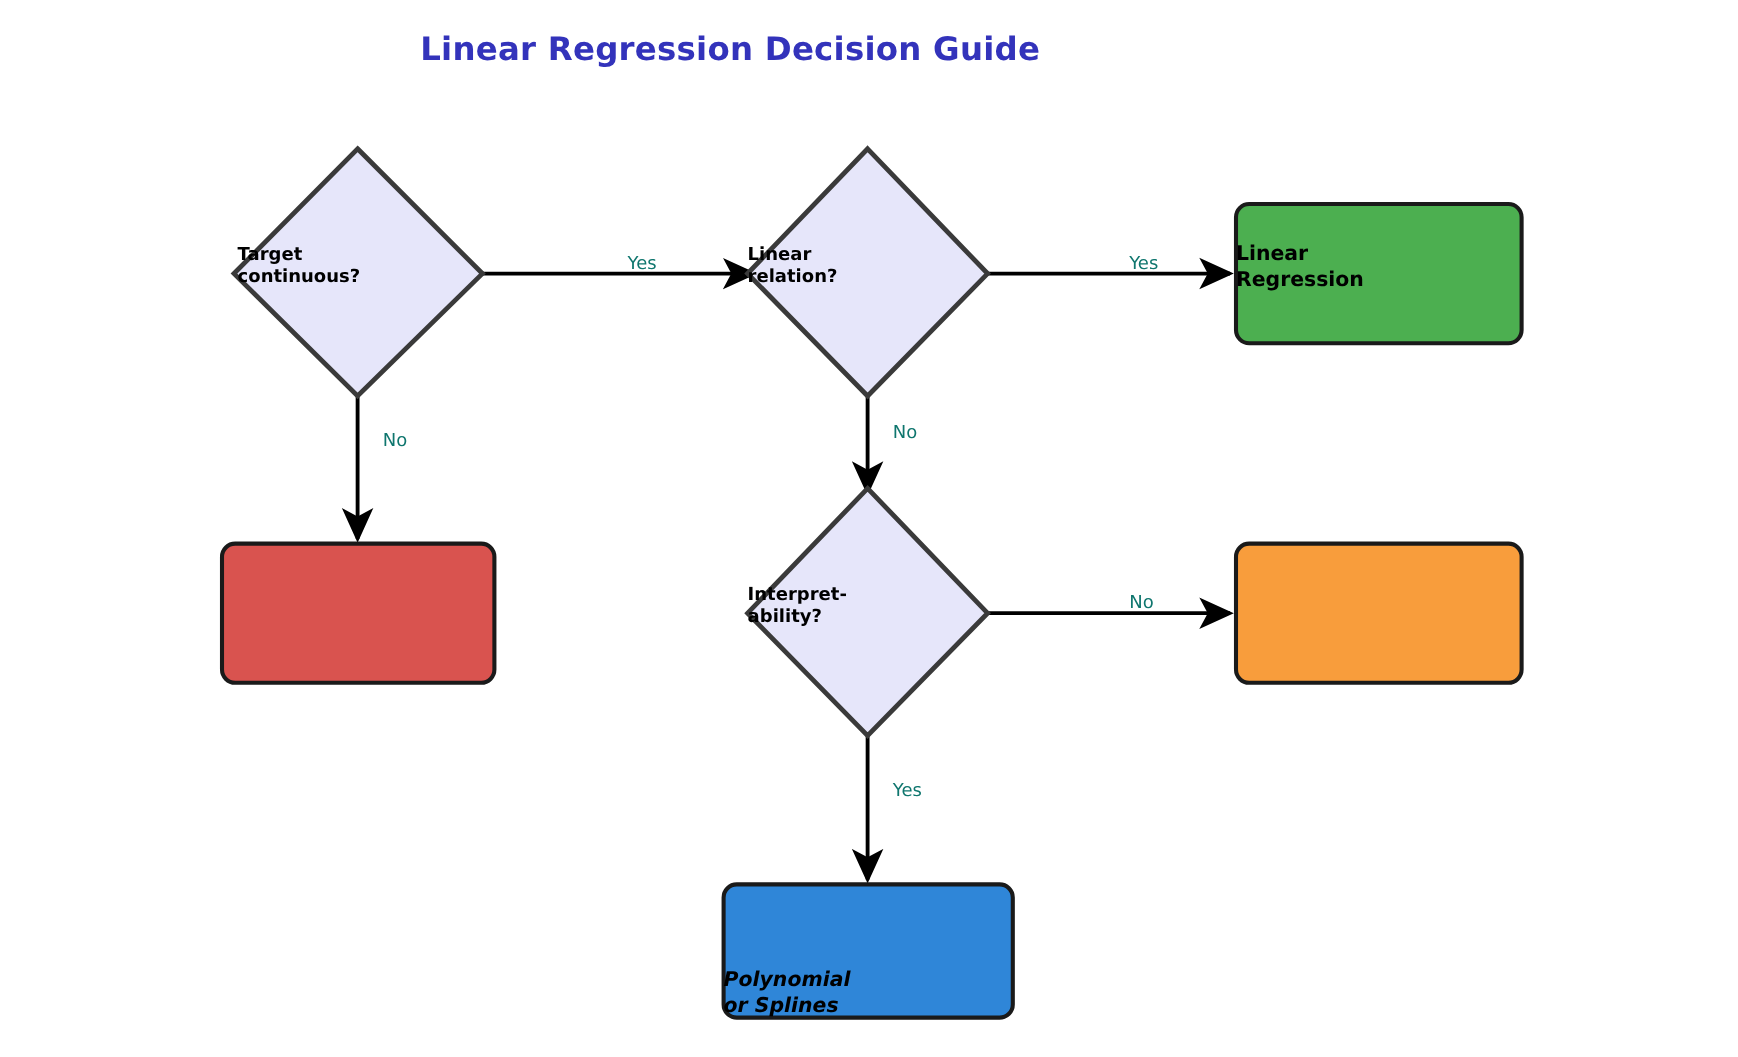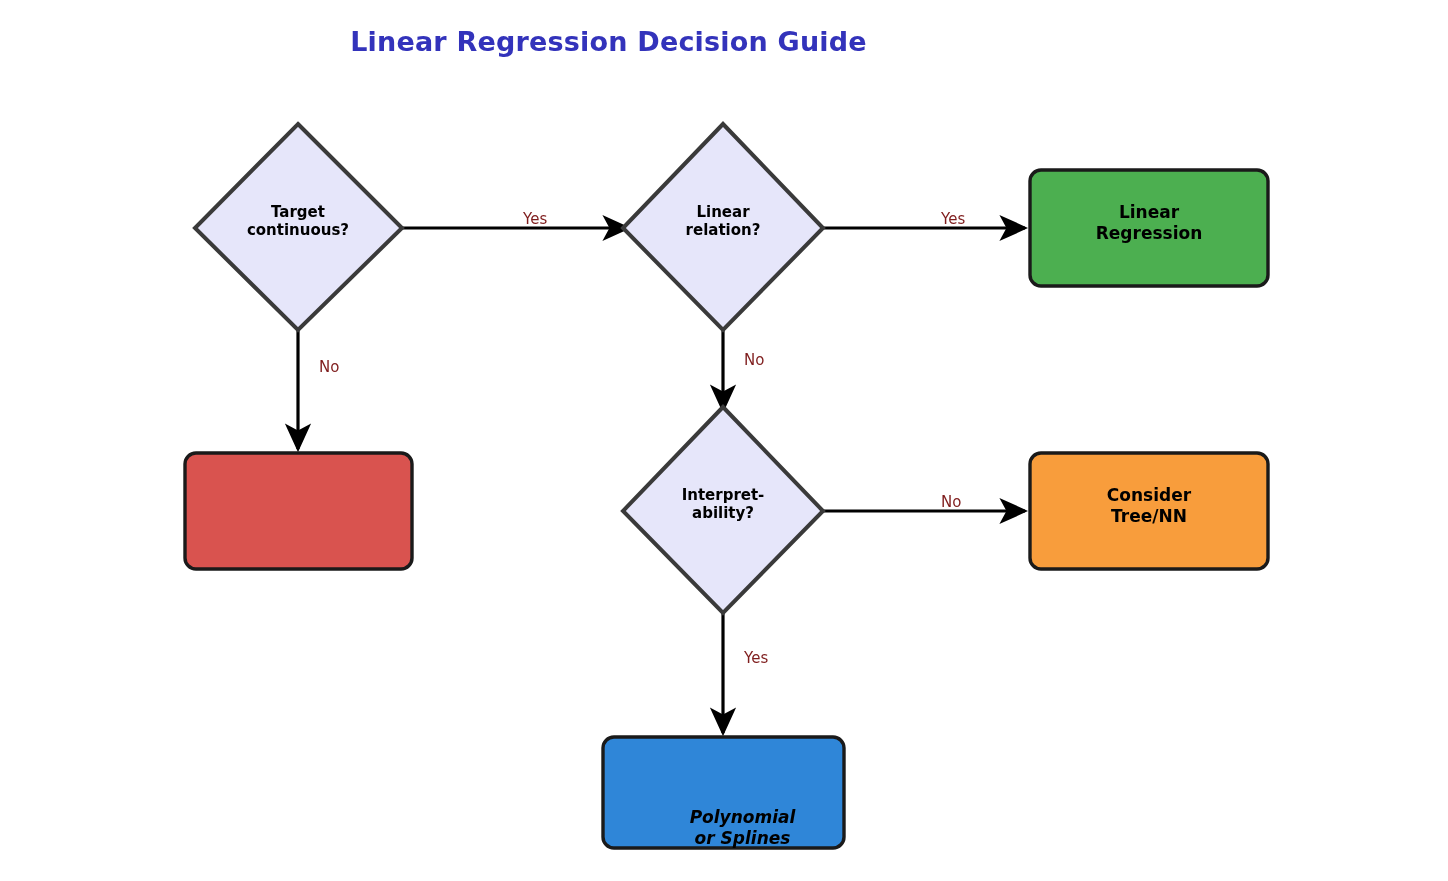--- a/index.html
+++ b/index.html
@@ -31,37 +31,37 @@
     width: 1217px;
     text-align: center;
     font-size: 27px;
     font-weight: bold;
     color: #3333bb;
     letter-spacing: 0.2px;
     font-family: "DejaVu Sans", sans-serif;
   }
   .node-label {
     position: absolute;
-    text-align: center;
+    text-align: left;
     font-weight: bold;
     color: #000000;
     line-height: 1.22;
     font-family: "DejaVu Sans", sans-serif;
     pointer-events: none;
     white-space: pre-line;
   }
   .decision-label {
     font-size: 15px;
   }
   .terminal-label {
     font-size: 17px;
   }
   .edge-label {
     position: absolute;
-    color: #7f1d1d;
+    color: #0f766e;
     font-size: 15px;
     font-family: "DejaVu Sans", sans-serif;
     white-space: nowrap;
     pointer-events: none;
   }
 </style>
 </head>
 <body>
 
 <div id="canvas">
@@ -112,22 +112,20 @@
 
   <div class="node-label decision-label" style="left:623px; top:203px; width:200px;">Linear
 relation?</div>
 
   <div class="node-label terminal-label" style="left:1030px; top:202px; width:238px;">Linear
 Regression</div>
 
   <div class="node-label decision-label" style="left:623px; top:486px; width:200px;">Interpret-
 ability?</div>
 
-  <div class="node-label terminal-label" style="left:1030px; top:485px; width:238px;">Consider
-Tree/NN</div>
 
   <div class="node-label terminal-label" style="left:603px; top:807px; width:279px;font-style:italic;">Polynomial
 or Splines</div>
 
   <div class="edge-label" style="left:523px; top:210px;">Yes</div>
 
   <div class="edge-label" style="left:319px; top:358px;">No</div>
 
   <div class="edge-label" style="left:941px; top:210px;">Yes</div>
 

